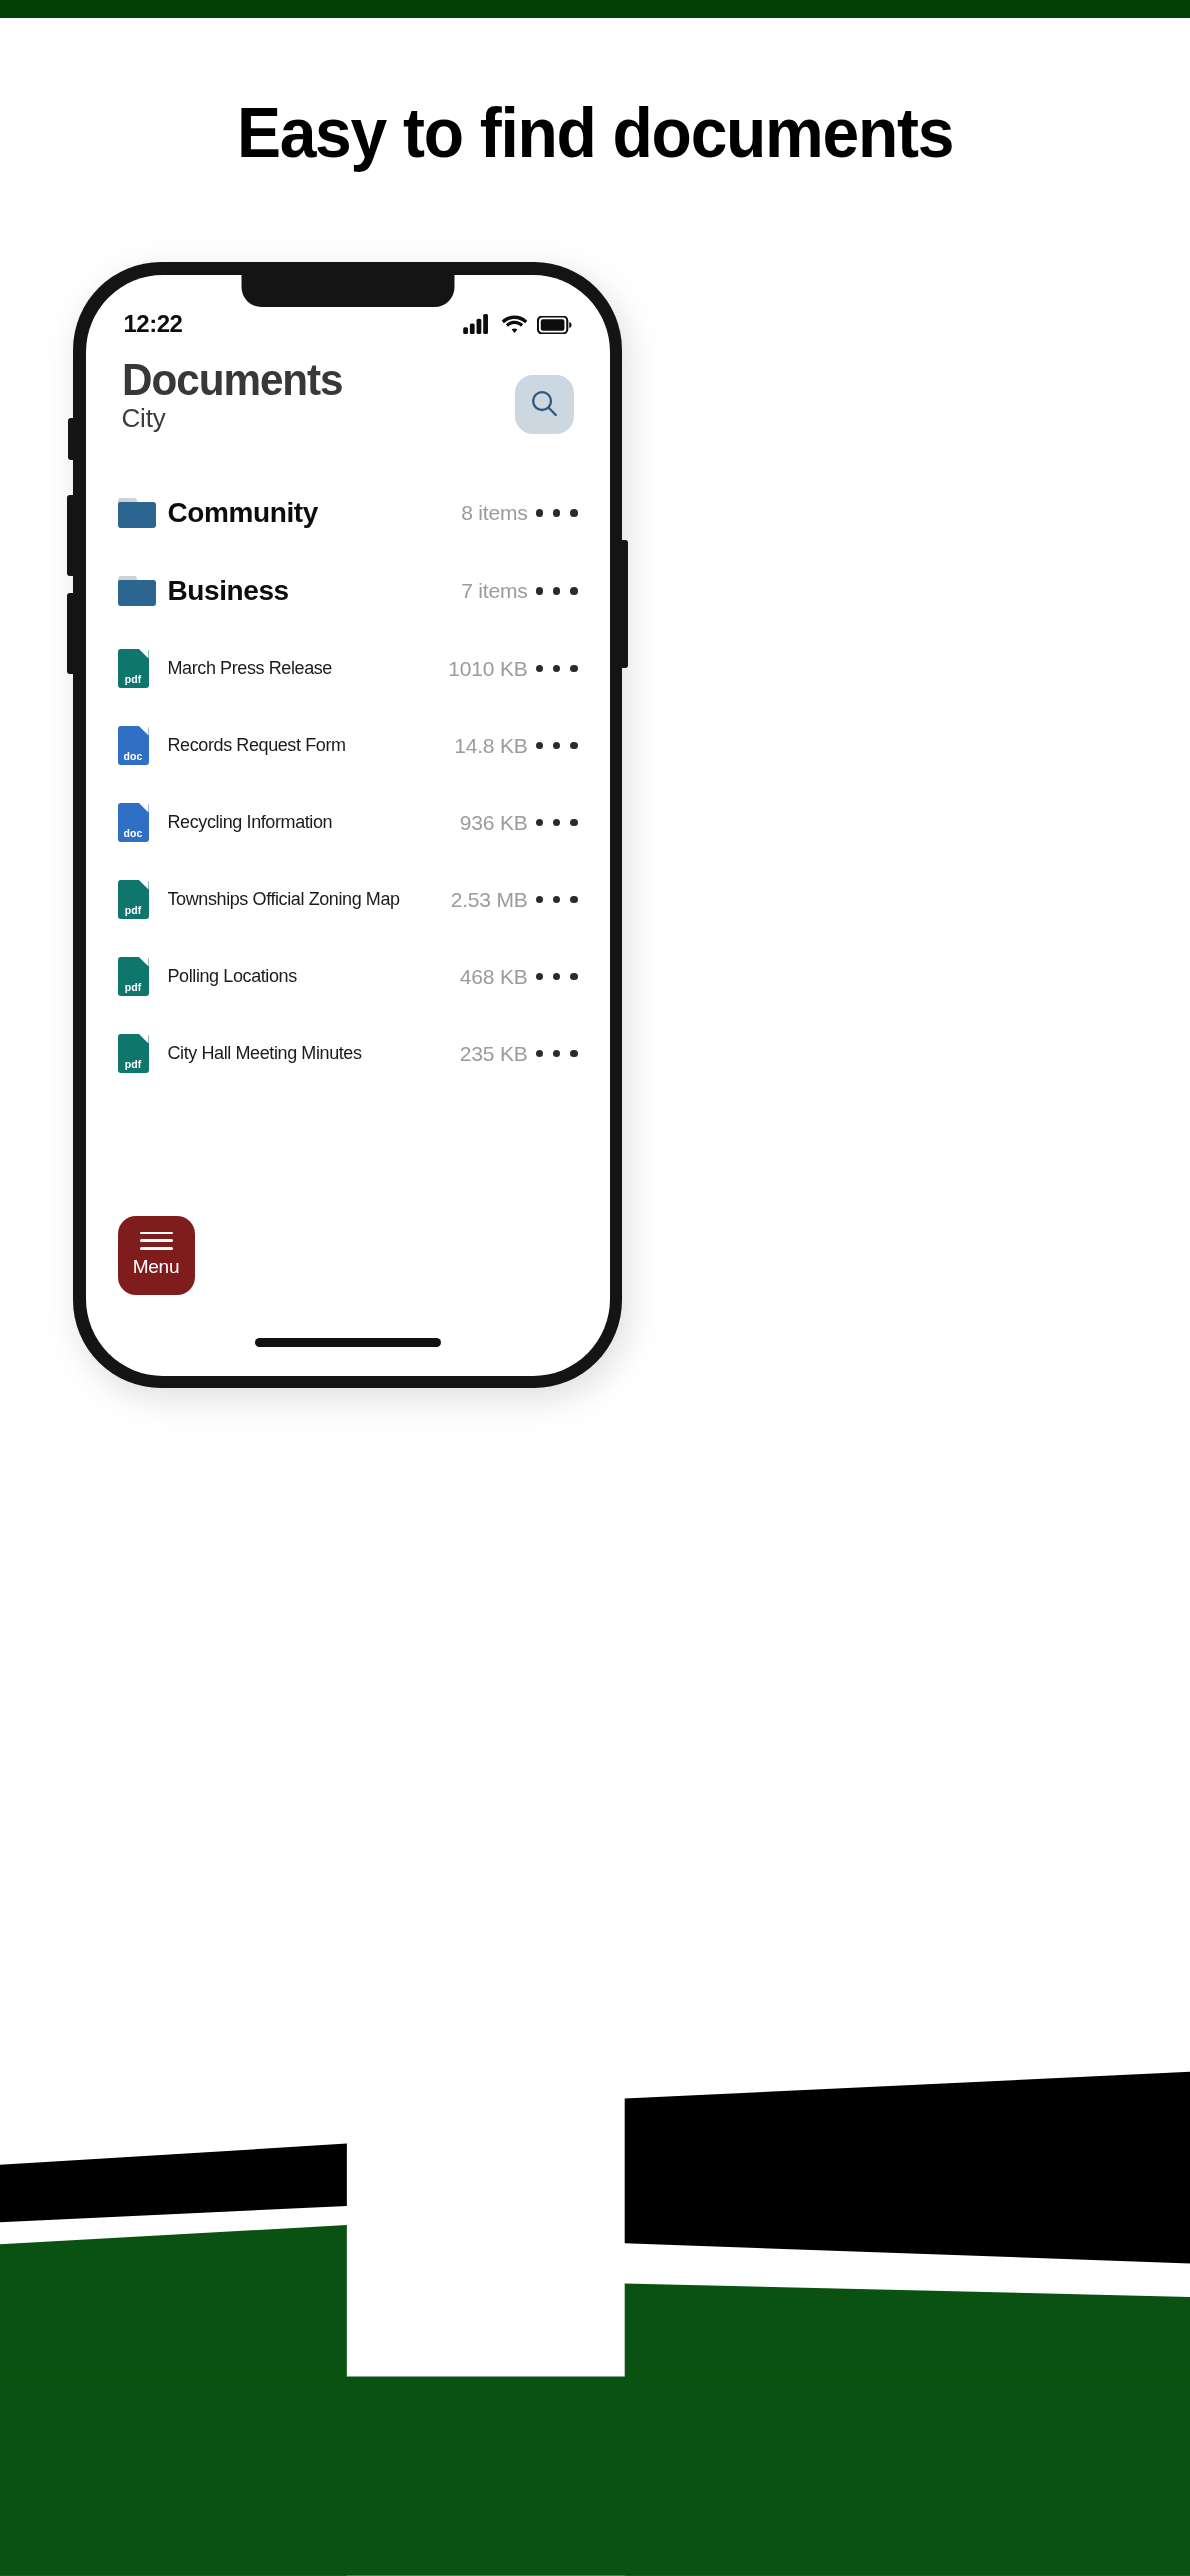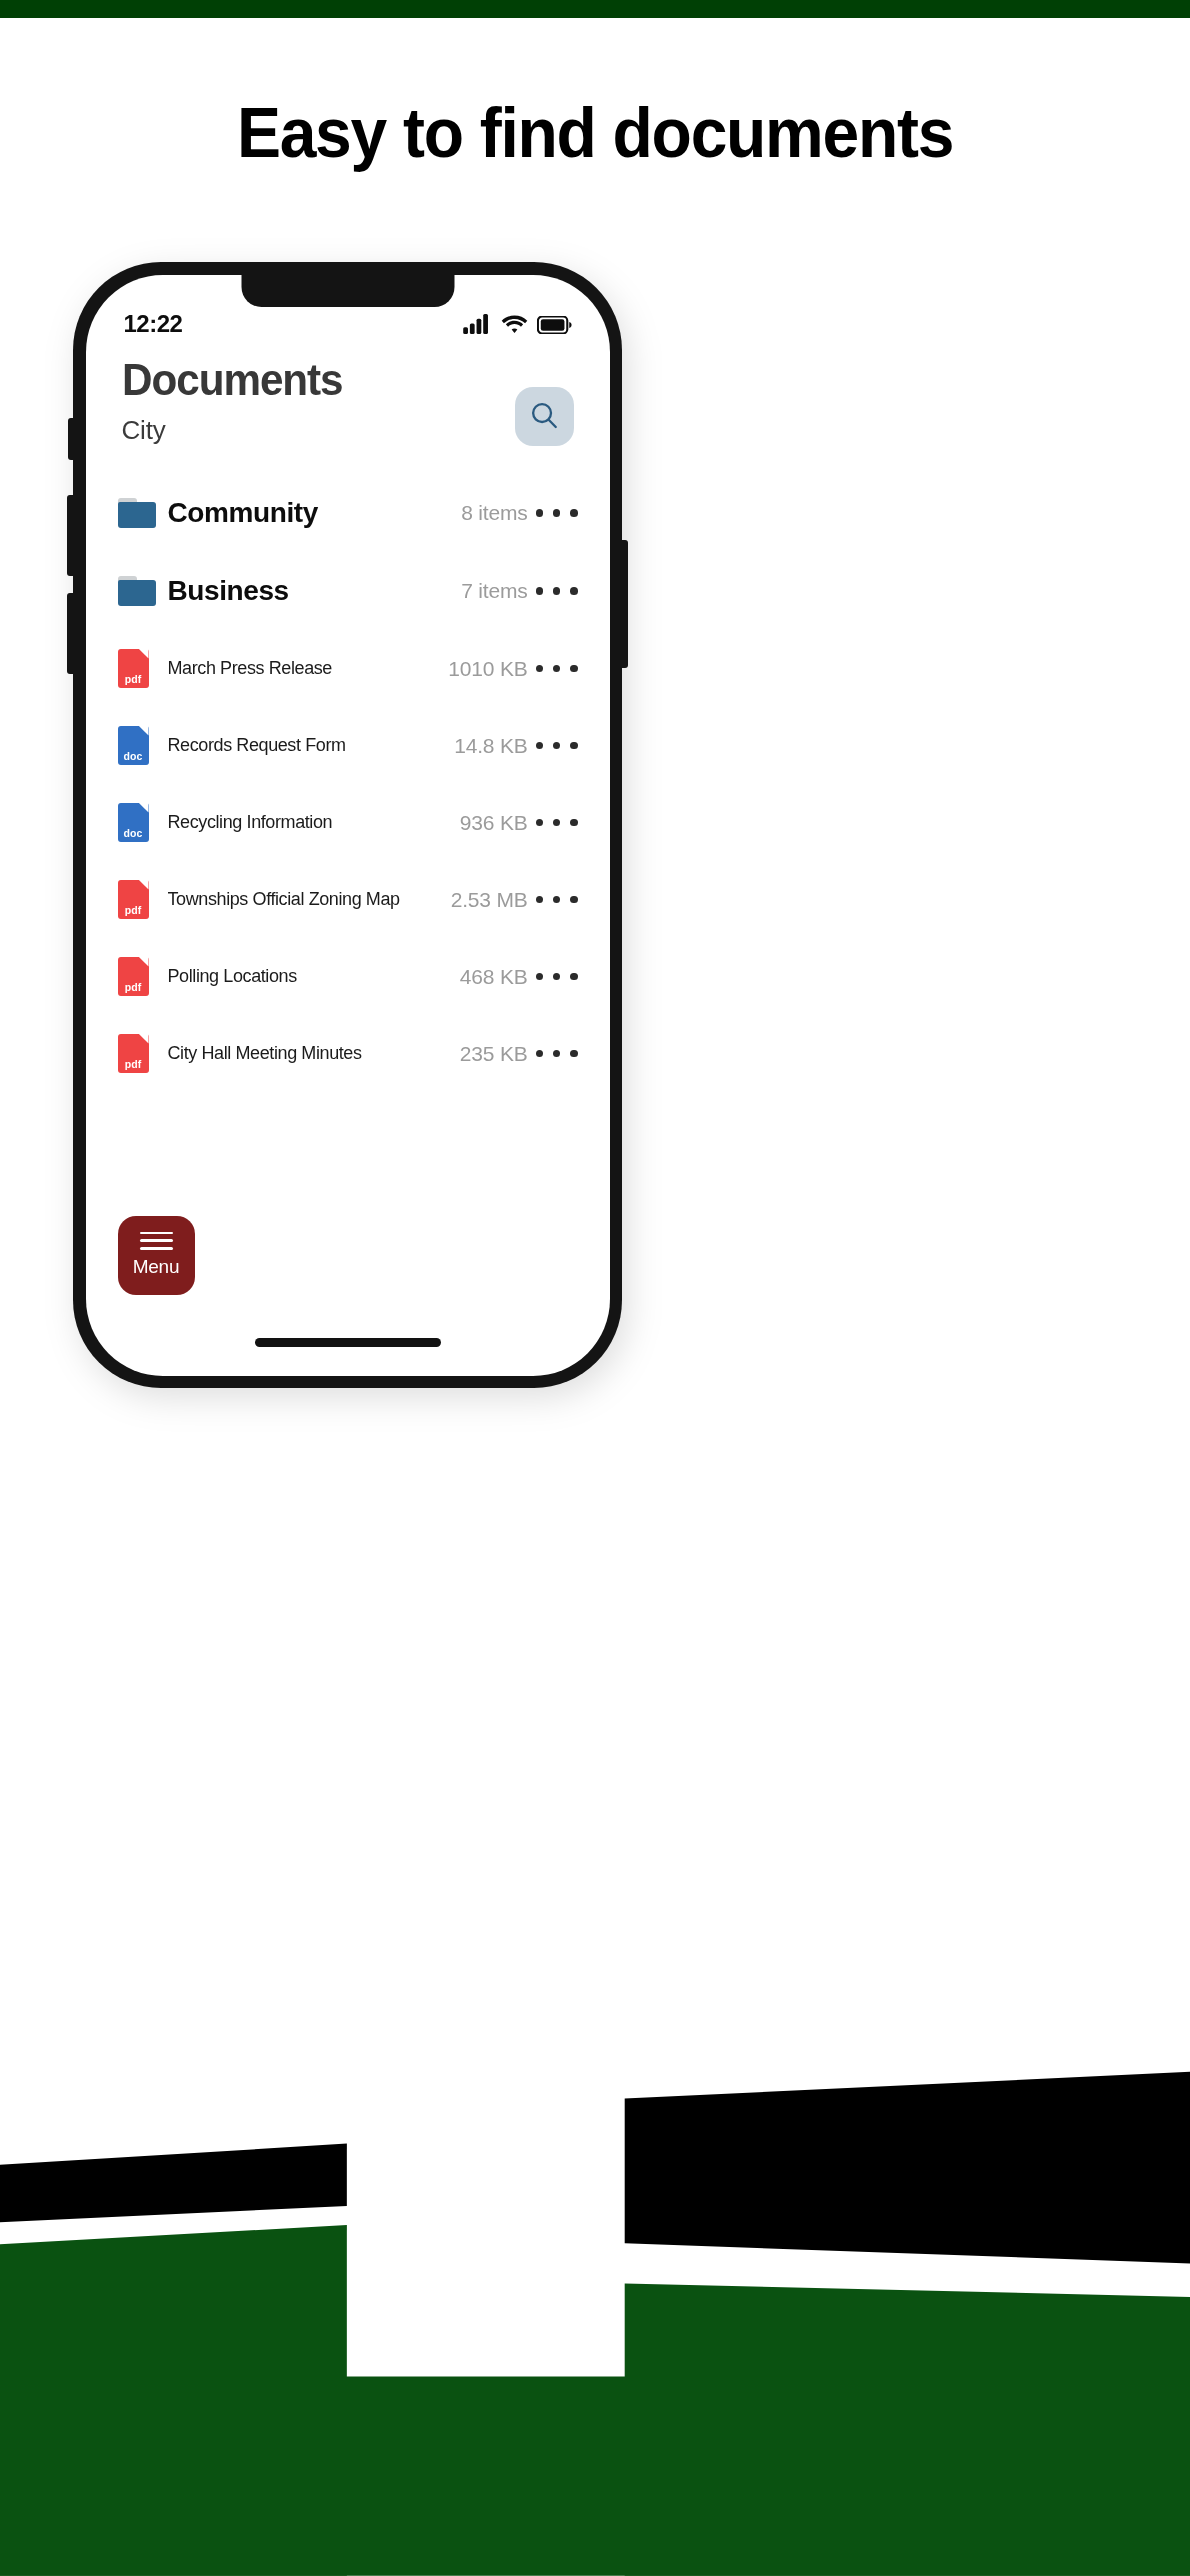--- a/index.html
+++ b/index.html
@@ -90,21 +90,21 @@
     display:flex; justify-content:space-between; align-items:flex-end;
   }
   .title-block{ padding-top:7.7px; }
   .app-title{
     font-size:44px; font-weight:bold; color:#383838;
     letter-spacing:-1.1px; line-height:1.03;
     font-family:"Liberation Sans Narrow","Liberation Sans", sans-serif;
     transform:scaleX(0.96); transform-origin:left center;
   }
   .app-subtitle{
-    font-size:26px; color:#3b3b3b; margin-top:12px; letter-spacing:-0.2px;
+    font-size:26px; color:#3b3b3b; margin-top:0; letter-spacing:-0.2px;
     font-family:"Liberation Sans Narrow","Liberation Sans", sans-serif;
   }
   .search-btn{
     width:59px; height:59px; border-radius:18px;
     background:#ccd7e0; display:flex; align-items:center; justify-content:center;
     margin-top:12.5px; flex:none; cursor:pointer;
   }
 
   
   .file-list{
@@ -146,21 +146,21 @@
     position:absolute; left:0; top:4.8px; width:38px; height:26px;
     background:#2c6690; border-radius:1.9px 2.9px 2.9px 2.9px;
   }
 
   
   .file-ic{
     position:relative; width:31px; height:39px; border-radius:2.9px;
     display:flex; align-items:flex-end; justify-content:center;
     padding-bottom:2.9px;
   }
-  .file-ic.pdf{ background:#ef4444;justify-content:center; }
+  .file-ic.pdf{ background:#0f766e;justify-content:center; }
   .file-ic.doc{ background:#3070c4; }
   .file-ic .corner{
     position:absolute; right:0; top:0; width:9.6px; height:9.6px;
     background:#ffffff;
     clip-path:polygon(0 0, 100% 0, 100% 100%);
   }
   .file-ic .ext{
     font-size:10.5px; color:#ffffff; font-weight:bold; letter-spacing:0.1px;
     font-family:"Liberation Sans Narrow","Liberation Sans", sans-serif;
   }

